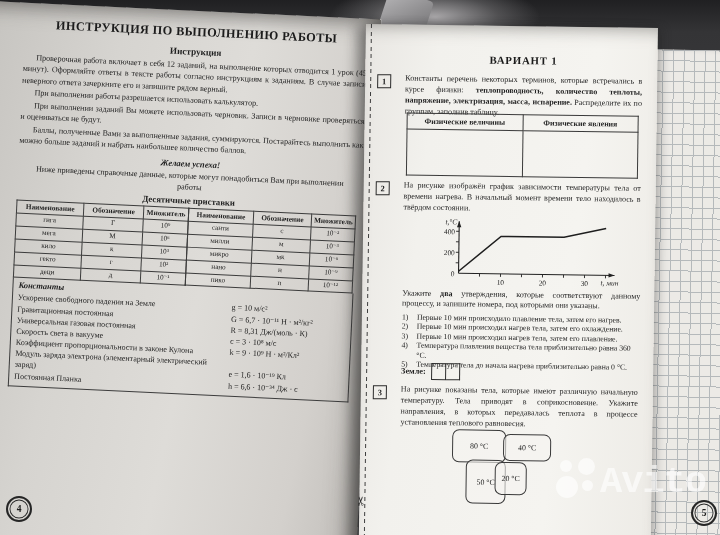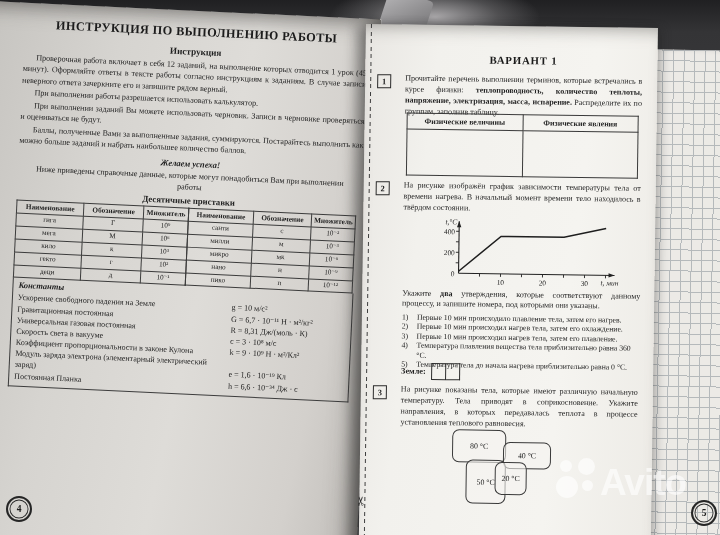--- a/index.html
+++ b/index.html
@@ -79,21 +79,21 @@
   
   .grid-paper{position:absolute;left:648px;top:50px;width:80px;height:500px;z-index:1;
     transform:rotate(1deg);background-color:#eceae6;
     background-image:
       repeating-linear-gradient(90deg,#b5b9bb 0 1px,transparent 1px 10.5px),
       repeating-linear-gradient(180deg,#b5b9bb 0 1px,transparent 1px 10.5px);
     box-shadow:inset 4px 0 6px -3px rgba(70,70,70,.4);}
 
   
   .watermark{position:absolute;left:556px;top:458px;z-index:30;color:rgba(255,255,255,.62);
-    display:flex;align-items:center;font-family:Liberation Sans, sans-serif;}
+    display:flex;align-items:center;font-family:Liberation Mono, monospace;}
   .wm-dots{position:relative;width:44px;height:48px;flex:none;}
   .wm-dots i{position:absolute;border-radius:50%;background:rgba(255,255,255,.62);}
   .wm-text{font-size:37px;font-weight:bold;letter-spacing:-1px;line-height:1;}
   .pg5{z-index:20;box-shadow:inset 0 0 0 1.5px #e6e4e0, inset 0 0 0 2.4px #2a2a2a;}
 </style>
 </head>
 <body>
 
 <div class="photo">
   <div class="glare"></div>
@@ -223,21 +223,21 @@
 
   <div class="right-page">
     <div class="cut-line"></div>
 
     <div class="rp-variant">ВАРИАНТ 1</div>
 
     <div class="badge" style="top:50px">
         <span>1</span>
       </div>
     <div class="task-text" style="top:49px">
-      <span>Прочитайте перечень выполнении терминов, которые встречались в курсе физики: </span><b>теплопроводность, количество теплоты, напряжение, электризация, масса, испарение.</b><span> Распределите их по группам, заполнив таблицу.</span>
+      <span>Константы перечень некоторых терминов, которые встречались в курсе физики: </span><b>теплопроводность, количество теплоты, напряжение, электризация, масса, испарение.</b><span> Распределите их по группам, заполнив таблицу.</span>
     </div>
     <table class="cls-table">
       <tbody>
           <tr>
         <th style="width:50%">Физические величины</th>
         <th>Физические явления</th>
       </tr>
       <tr>
             <td></td>
             <td></td>
@@ -314,21 +314,21 @@
 
     <div class="badge" style="top:361px">
         <span>3</span>
       </div>
     <div class="task-text" style="top:360px">На рисунке показаны тела, которые имеют различную начальную температуру. Тела приводят в соприкосновение. Укажите направления, в которых передавалась теплота в процессе установления теплового равновесия.</div>
 
     <div class="diagram">
       <div class="tbox" style="left:52px;top:0;width:52px;height:31px">
           <span>80 °С</span>
         </div>
-      <div class="tbox" style="left:103px;top:12px;width:46px;height:25px">
+      <div class="tbox" style="left:103px;top:4px;width:46px;height:25px">
           <span>40 °С</span>
         </div>
       <div class="tbox" style="left:66px;top:30px;width:38px;height:42px">
           <span>50 °С</span>
         </div>
       <div class="tbox" style="left:95px;top:32px;width:30px;height:31px">
           <span>20 °С</span>
         </div>
     </div>
   </div>

